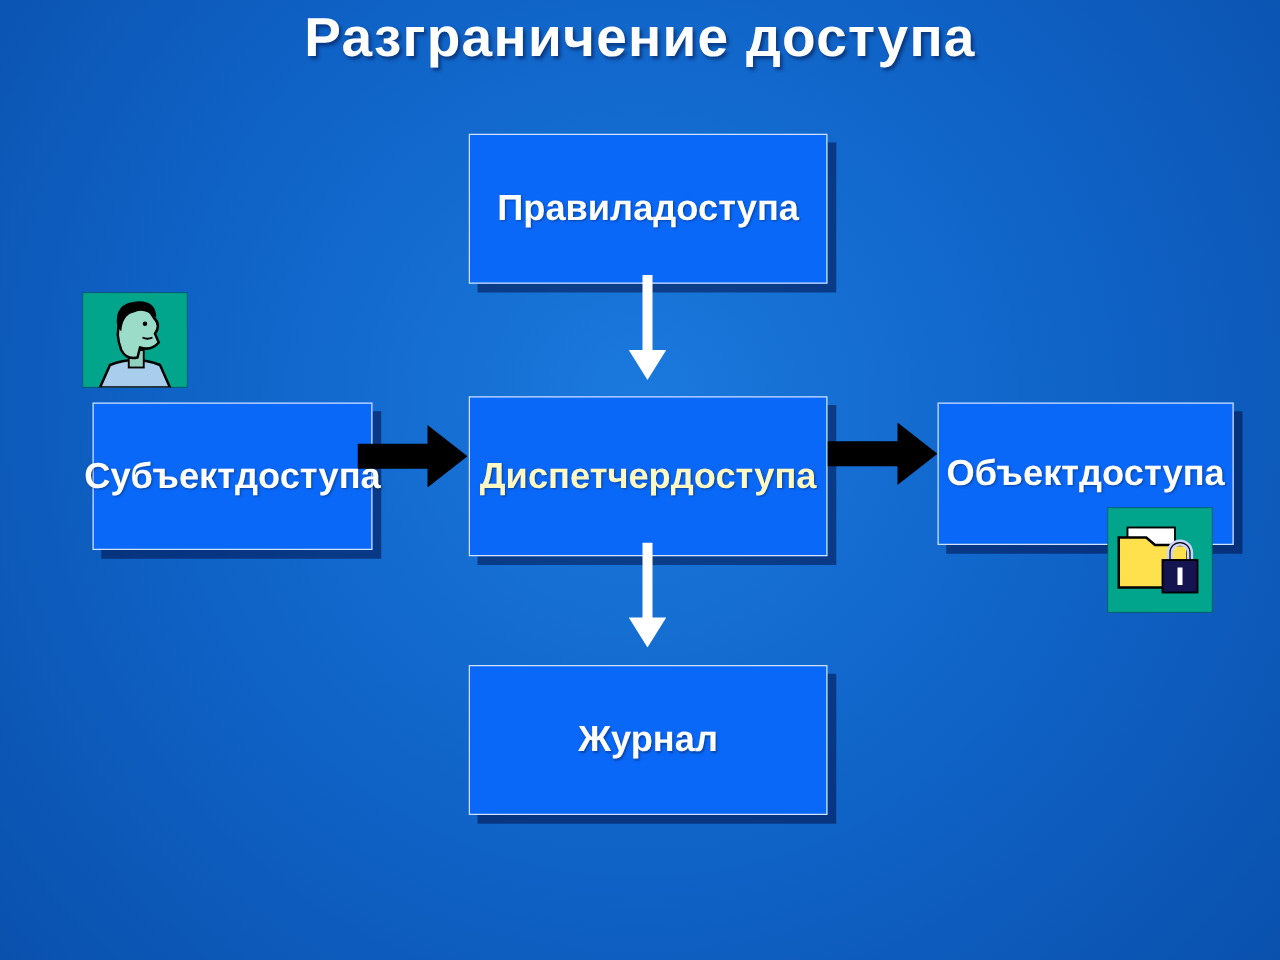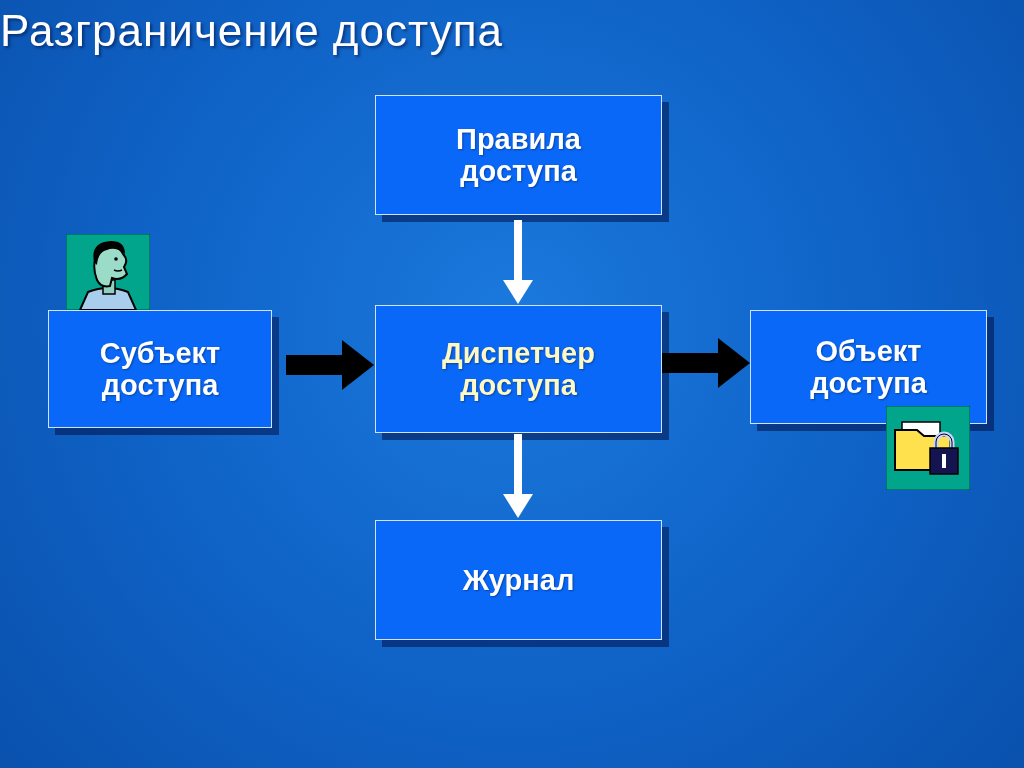--- a/index.html
+++ b/index.html
@@ -16,45 +16,47 @@
     position: relative;
     width: 1024px;
     height: 768px;
     background: radial-gradient(circle at 50% 42%, #1b79dd 0%, #0f62c6 55%, #0a51ad 100%);
   }
   .slide-title {
     position: absolute;
     top: 6px;
     left: 0;
     width: 100%;
+    text-align: center;
     color: #ffffff;
     font-size: 44px;
-    font-weight: normal;
+    font-weight: bold;
     letter-spacing: 1px;
     text-shadow: 2px 2px 3px rgba(0,0,40,0.45);
   }
   .node {
     position: absolute;
     background: #0a68f8;
     border: 1px solid #cfe3ff;
     box-shadow: 7px 7px 0 rgba(0,8,60,0.5);
     display: flex;
-    flex-direction: column;
+    flex-direction: row;
     align-items: center;
     justify-content: center;
     color: #ffffff;
     font-size: 29px;
     font-weight: bold;
     line-height: 1.12;
     text-align: center;
     text-shadow: 1px 1px 2px rgba(0,0,0,0.35);
+    margin-top: 12px;
   }
   .node span { display: block; }
   .node-rules      { left: 375px; top:  95px; width: 285px; height: 118px; }
-  .node-subject    { left:  48px; top: 310px; width: 222px; height: 116px; }
+  .node-subject    { left:  74px; top: 310px; width: 222px; height: 116px; }
   .node-dispatcher { left: 375px; top: 305px; width: 285px; height: 126px; color: #fef9c3; }
   .node-object     { left: 750px; top: 310px; width: 235px; height: 112px; }
   .node-journal    { left: 375px; top: 520px; width: 285px; height: 118px; }
   .arrow {
     position: absolute;
     display: block;
   }
   .arrow-down-1 { left: 503px; top: 220px; width: 30px; height: 84px; }
   .arrow-down-2 { left: 503px; top: 434px; width: 30px; height: 84px; }
   .arrow-right-1 { left: 286px; top: 340px; width: 88px; height: 50px; }

